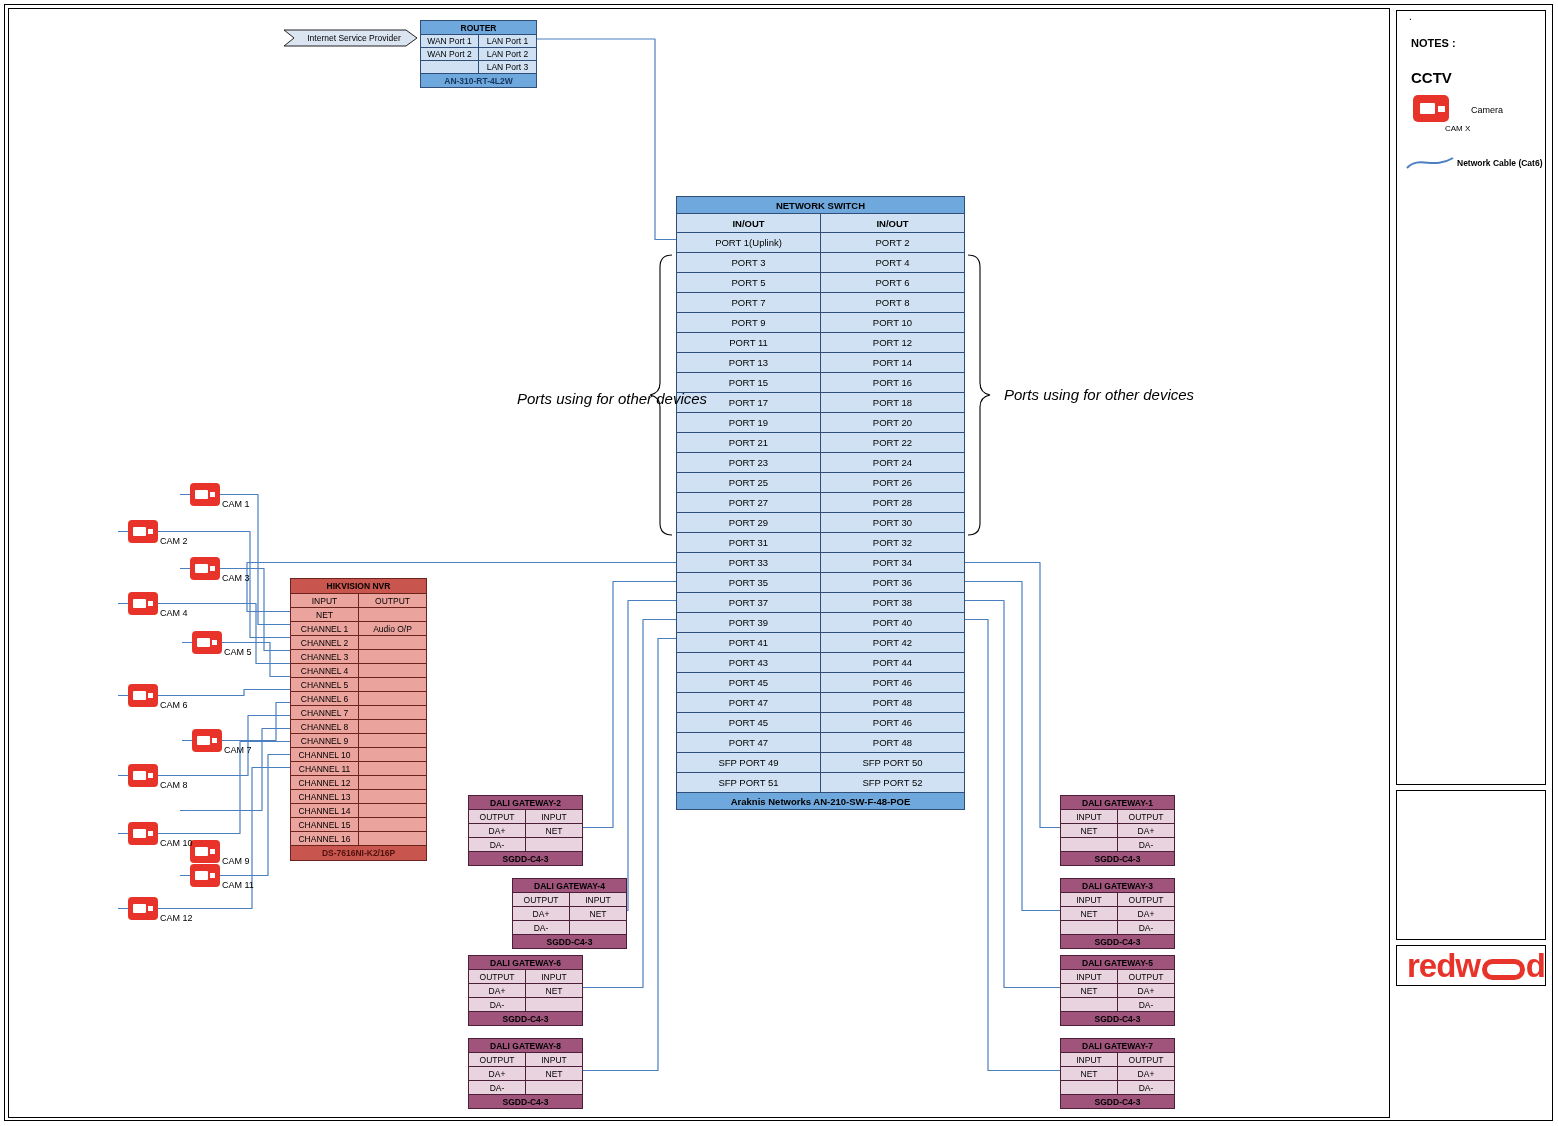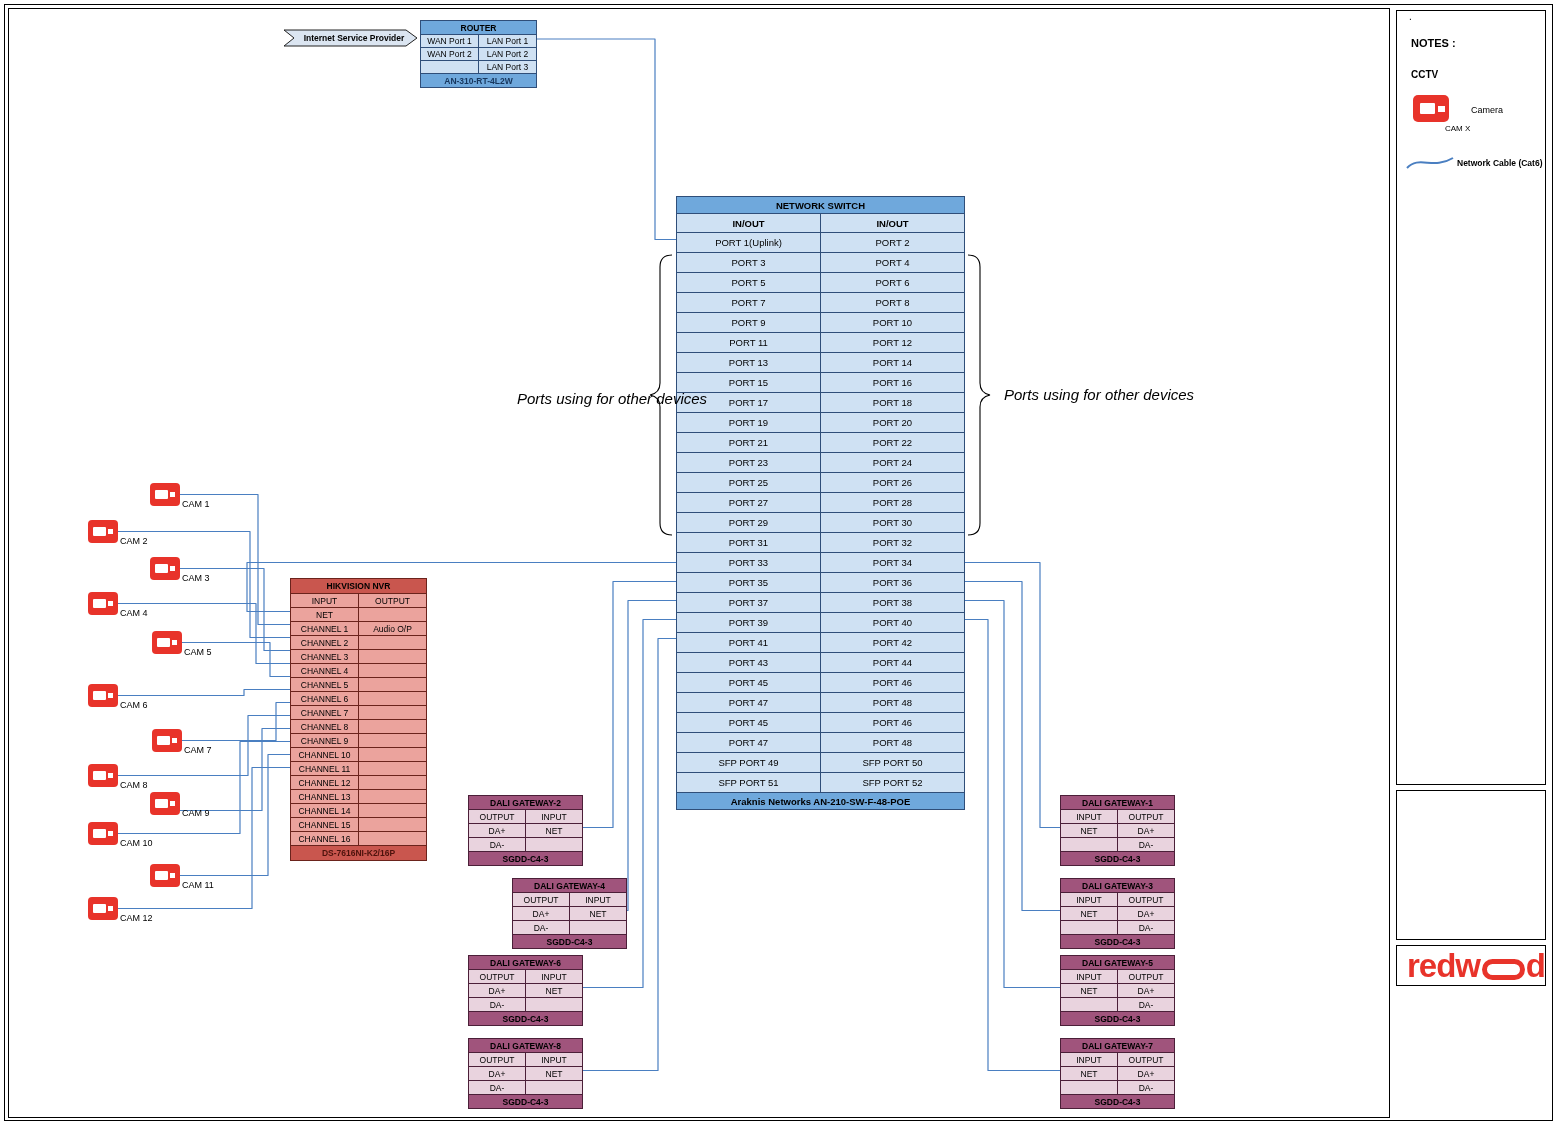--- a/index.html
+++ b/index.html
@@ -42,39 +42,39 @@
   .gw{width:115px;font-size:8.5px;position:absolute;}
   .gw .thead{height:13px;}
   .gw .trow{height:13px;}
   .gw .tfoot{height:13px;}
   .gwl0{left:468px;top:795px;} .gwl1{left:468px;top:878px;margin-left:44px;} .gwl2{left:468px;top:955px;} .gwl3{left:468px;top:1038px;}
   .gwr0{left:1060px;top:795px;} .gwr1{left:1060px;top:878px;} .gwr2{left:1060px;top:955px;} .gwr3{left:1060px;top:1038px;}
 
   
   .isp-banner{position:absolute;left:283px;top:29px;width:135px;height:18px;}
   .isp-banner svg{position:absolute;left:0;top:0;}
-  .isp-banner .isp-label{position:absolute;left:10px;top:0;width:122px;height:18px;line-height:18px;text-align:center;font-size:8.5px;font-weight:bold;}
+  .isp-banner .isp-label{position:absolute;left:10px;top:0;width:122px;height:18px;line-height:18px;text-align:center;font-size:8.5px;font-weight:normal;}
 
   
   .annot{position:absolute;font-size:15px;font-style:italic;white-space:nowrap;}
   .annot-left{left:517px;top:390px;}
   .annot-right{left:1004px;top:386px;}
 
   
-  .camera{position:absolute;width:48px;height:23px;}
+  .camera{position:absolute;width:48px;height:23px;margin-left:40px;}
   .cam-icon{position:absolute;left:0;top:0;width:30px;height:23px;background:#e8332a;border-radius:4px;}
   .cam-body{position:absolute;left:5px;top:7px;width:13px;height:9px;background:#fff;border-radius:1px;}
   .cam-lens{position:absolute;left:20px;top:9px;width:5px;height:5px;background:#fff;}
   .cam-label{position:absolute;left:32px;top:16px;font-size:9px;white-space:nowrap;}
 
   
   .notes{left:1396px;top:10px;width:150px;height:775px;}
   .notes-dot{position:absolute;left:12px;top:0px;font-size:10px;}
   .notes-heading{position:absolute;left:14px;top:26px;font-size:11px;font-weight:bold;}
-  .notes-section{position:absolute;left:14px;top:58px;font-size:10px;font-weight:bold;}
+  .notes-section{position:absolute;left:14px;top:58px;font-size:15px;font-weight:bold;}
   .cam-icon.lg{left:16px;top:84px;width:36px;height:27px;border-radius:5px;}
   .cam-icon.lg .cam-body{left:7px;top:8px;width:15px;height:11px;}
   .cam-icon.lg .cam-lens{left:25px;top:11px;width:7px;height:6px;}
   .legend-cam-label{position:absolute;left:74px;top:94px;font-size:9px;}
   .legend-cam-sub{position:absolute;left:48px;top:113px;font-size:8px;}
   .legend-cable{position:absolute;left:8px;top:142px;width:50px;height:20px;}
   .legend-cable path{fill:none;stroke:#4a7fc1;stroke-width:2;}
   .legend-cable-label{position:absolute;left:60px;top:147px;font-size:8.5px;font-weight:600;white-space:nowrap;}
 
   .empty-panel{left:1396px;top:790px;width:150px;height:150px;}
@@ -557,21 +557,21 @@
       </div>
       <div class="cam-label">CAM 7</div>
     </div>
     <div class="camera" style="left: 88px; top: 764px;">
       <div class="cam-icon">
         <div class="cam-body"></div>
         <div class="cam-lens"></div>
       </div>
       <div class="cam-label">CAM 8</div>
     </div>
-    <div class="camera" style="left: 150px; top: 792px;">
+    <div class="camera" style="left: 150px; top: 840px;">
       <div class="cam-icon">
         <div class="cam-body"></div>
         <div class="cam-lens"></div>
       </div>
       <div class="cam-label">CAM 9</div>
     </div>
     <div class="camera" style="left: 88px; top: 822px;">
       <div class="cam-icon">
         <div class="cam-body"></div>
         <div class="cam-lens"></div>

